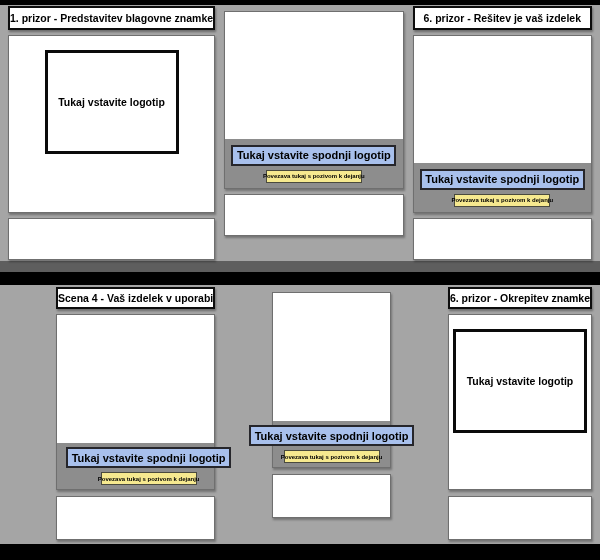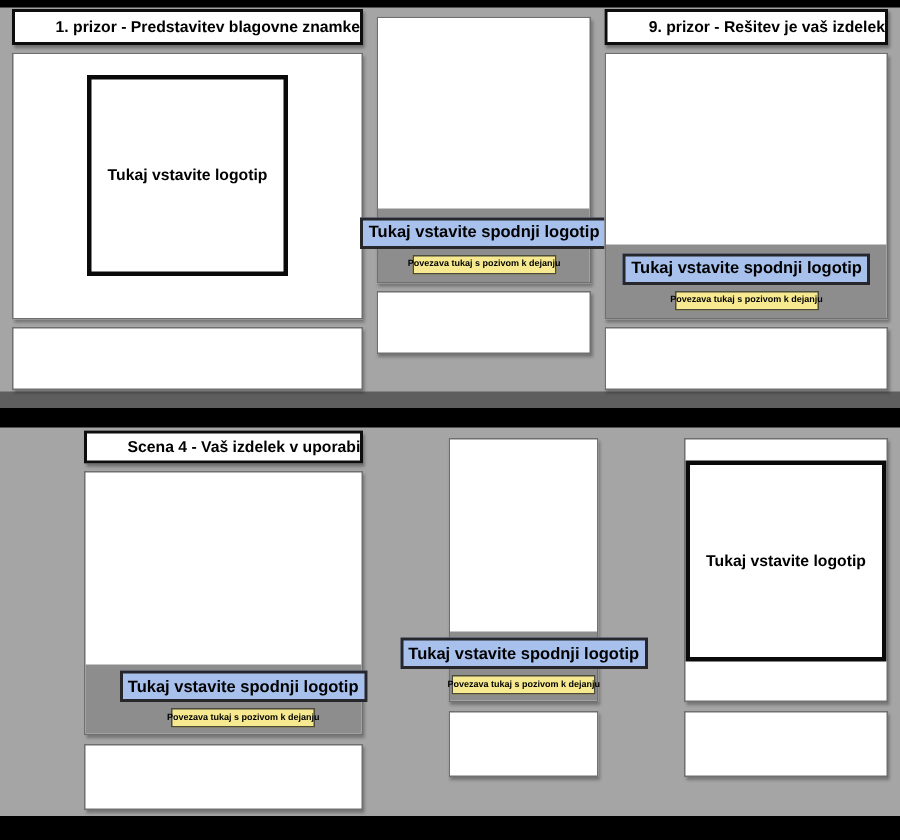--- a/index.html
+++ b/index.html
@@ -32,39 +32,38 @@
     background: #fff;
     border: 2px solid #0d0d0d;
     display: flex;
     align-items: center;
     justify-content: center;
     font-size: 10.5px;
     font-weight: bold;
     color: #000;
     box-shadow: 1px 2px 2px rgba(0,0,0,0.35);
     white-space: nowrap;
-    padding-left: 27px;
   }
   .row2 .title { height: 22px; }
 
   .main {
     margin-top: 5px;
     background: #fff;
     border: 1px solid #6f6f6f;
     position: relative;
     box-shadow: 1px 2px 2px rgba(0,0,0,0.3);
   }
   .row1 .main { height: 178px; }
   .row2 .main { height: 176px; }
 
   .logo-main { display: flex; justify-content: center; }
   .logo-box {
     margin-top: 14px;
     width: 134px;
-    height: 134px;
+    height: 104px;
     background: #fff;
     border: 3px solid #0a0a0a;
     display: flex;
     align-items: center;
     justify-content: center;
   }
   .logo-label { font-size: 10.5px; font-weight: bold; color: #000; text-align: center; }
 
   .strip {
     position: absolute;
@@ -143,21 +142,21 @@
           <button class="blue-btn">Tukaj vstavite spodnji logotip</button>
           <button class="yellow-btn">Povezava tukaj s pozivom k dejanju</button>
         </div>
       </div>
     </div>
     <div class="notes"></div>
   </section>
 
   <section class="panel">
     <header class="title">
-      <span>9. prizor - Rešitev je vaš izdelek</span>
+      <span>6. prizor - Rešitev je vaš izdelek</span>
     </header>
     <div class="main">
       <div class="strip">
         <div class="btns">
           <button class="blue-btn">Tukaj vstavite spodnji logotip</button>
           <button class="yellow-btn">Povezava tukaj s pozivom k dejanju</button>
         </div>
       </div>
     </div>
     <div class="notes"></div>
@@ -191,20 +190,23 @@
         <div class="btns">
           <button class="blue-btn">Tukaj vstavite spodnji logotip</button>
           <button class="yellow-btn">Povezava tukaj s pozivom k dejanju</button>
         </div>
       </div>
     </div>
     <div class="notes"></div>
   </section>
 
   <section class="panel">
+    <header class="title">
+      <span>6. prizor - Okrepitev znamke</span>
+    </header>
     <div class="main logo-main">
       <div class="logo-box">
         <span class="logo-label">Tukaj vstavite logotip</span>
       </div>
     </div>
     <div class="notes"></div>
   </section>
 
 </div>
 

